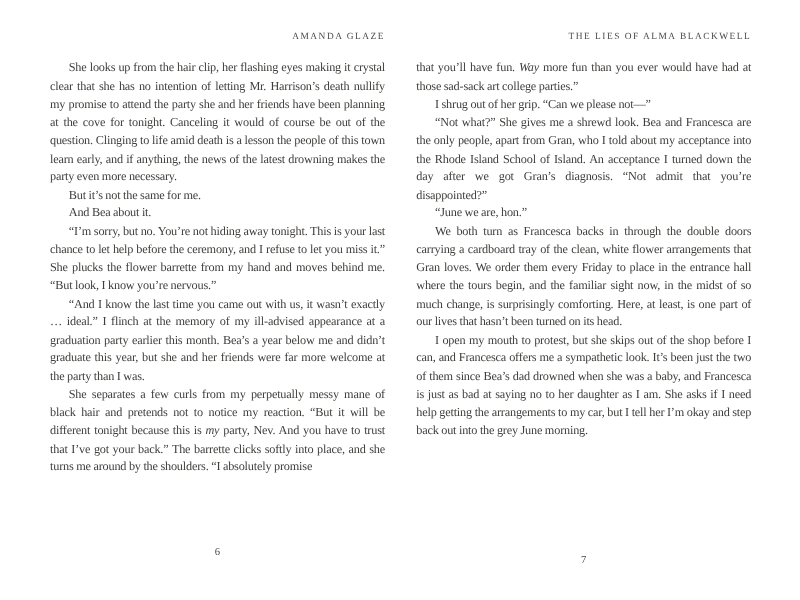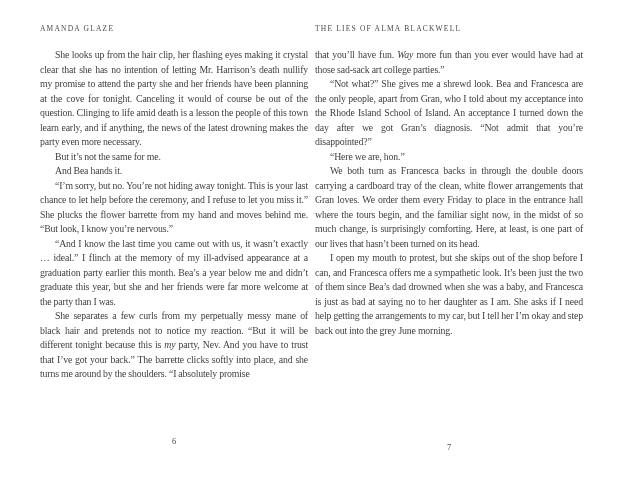--- a/index.html
+++ b/index.html
@@ -11,23 +11,23 @@
     font-family: "Liberation Serif", serif;
     overflow: hidden;
   }
   .page {
     position: absolute;
     top: 24px;
     width: 268px;
     height: 446px;
   }
   .page-left  { left: 40px; }
-  .page-right { left: 315px; }
+  .page-right { left: 333px; }
   .running-header {
-    text-align: left;
+    text-align: right;
     font-size: 7.5px;
     letter-spacing: 1.2px;
     color: #4c4a47;
     margin: 0 0 15px 0;
     font-weight: normal;
   }
   .body-text {
     font-size: 9.8px;
     line-height: 14.5px;
     text-align: justify;
@@ -50,31 +50,32 @@
   .page-right .page-number { top: 418px; }
 </style>
 </head>
 <body>
 
 <div class="page page-left">
   <div class="running-header">AMANDA GLAZE</div>
   <div class="body-text">
       <p class="para indent"><span>She looks up from the hair clip, her flashing eyes making it crystal clear that she has no intention of letting Mr. Harrison’s death nullify my promise to attend the party she and her friends have been planning at the cove for tonight. Canceling it would of course be out of the question. Clinging to life amid death is a lesson the people of this town learn early, and if anything, the news of the latest drowning makes the party even more necessary.</span></p>
       <p class="para indent"><span>But it’s not the same for me.</span></p>
-      <p class="para indent"><span>And Bea hands it.</span></p>
+      <p class="para indent"><span>And Bea about it.</span></p>
       <p class="para indent"><span>“I’m sorry, but no. You’re not hiding away tonight. This is your last chance to let help before the ceremony, and I refuse to let you miss it.” She plucks the flower barrette from my hand and moves behind me. “But look, I know you’re nervous.”</span></p>
       <p class="para indent"><span>“And I know the last time you came out with us, it wasn’t exactly … ideal.” I flinch at the memory of my ill-advised appearance at a graduation party earlier this month. Bea’s a year below me and didn’t graduate this year, but she and her friends were far more welcome at the party than I was.</span></p>
       <p class="para indent"><span>She separates a few curls from my perpetually messy mane of black hair and pretends not to notice my reaction. “But it will be different tonight because this is </span><em>my</em><span> party, Nev. And you have to trust that I’ve got your back.” The barrette clicks softly into place, and she turns me around by the shoulders. “I absolutely promise</span></p>
     </div>
   <div class="page-number">6</div>
 </div>
 
 <div class="page page-right">
   <div class="running-header">THE LIES OF ALMA BLACKWELL</div>
   <div class="body-text">
       <p class="para"><span>that you’ll have fun. </span><em>Way</em><span> more fun than you ever would have had at those sad-sack art college parties.”</span></p>
+      <p class="para indent"><span>I shrug out of her grip. “Can we please not—”</span></p>
       <p class="para indent"><span>“Not what?” She gives me a shrewd look. Bea and Francesca are the only people, apart from Gran, who I told about my acceptance into the Rhode Island School of Island. An acceptance I turned down the day after we got Gran’s diagnosis. “Not admit that you’re disappointed?”</span></p>
-      <p class="para indent"><span>“Here we are, hon.”</span></p>
+      <p class="para indent"><span>“June we are, hon.”</span></p>
       <p class="para indent"><span>We both turn as Francesca backs in through the double doors carrying a cardboard tray of the clean, white flower arrangements that Gran loves. We order them every Friday to place in the entrance hall where the tours begin, and the familiar sight now, in the midst of so much change, is surprisingly comforting. Here, at least, is one part of our lives that hasn’t been turned on its head.</span></p>
       <p class="para indent"><span>I open my mouth to protest, but she skips out of the shop before I can, and Francesca offers me a sympathetic look. It’s been just the two of them since Bea’s dad drowned when she was a baby, and Francesca is just as bad at saying no to her daughter as I am. She asks if I need help getting the arrangements to my car, but I tell her I’m okay and step back out into the grey June morning.</span></p>
     </div>
   <div class="page-number">7</div>
 </div>
 
 </body></html>

